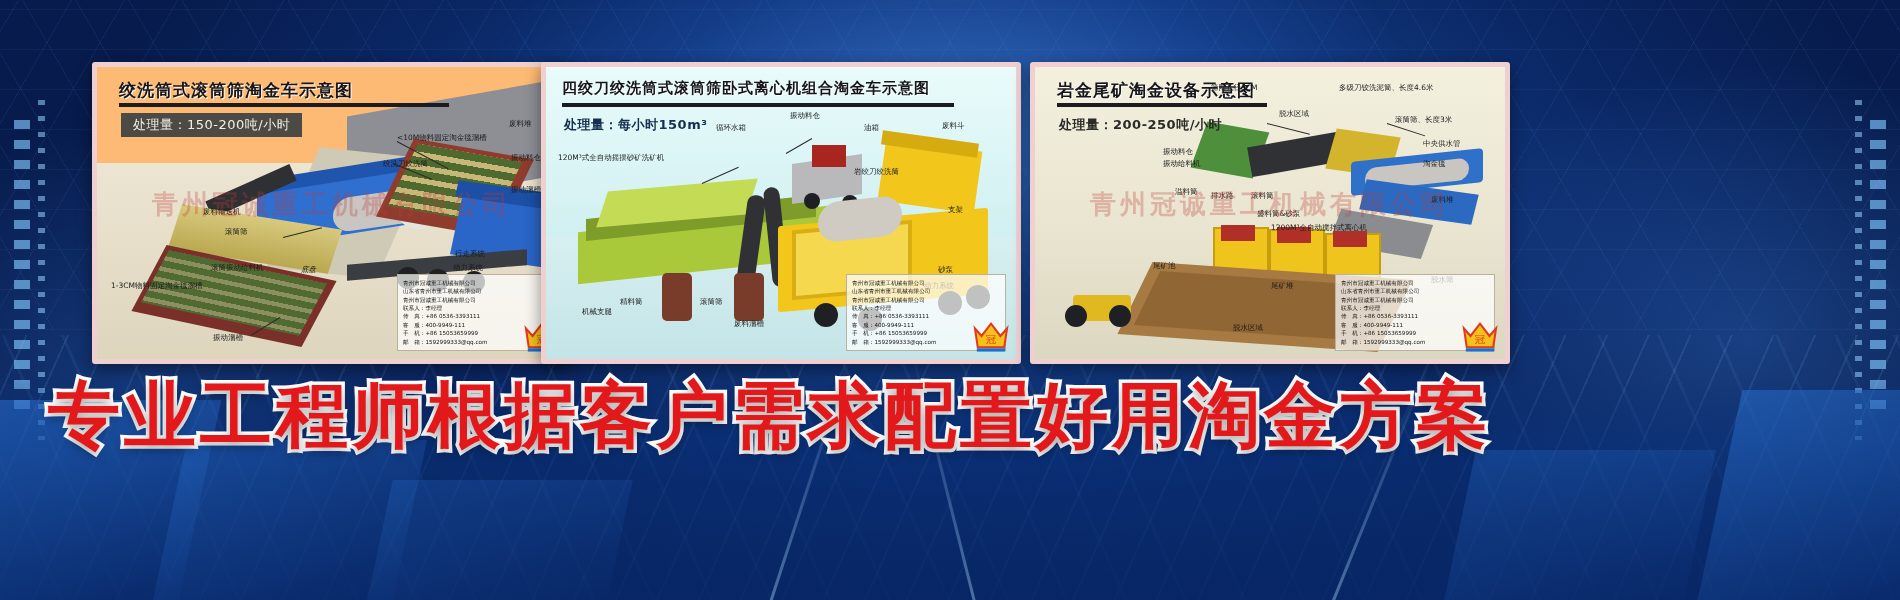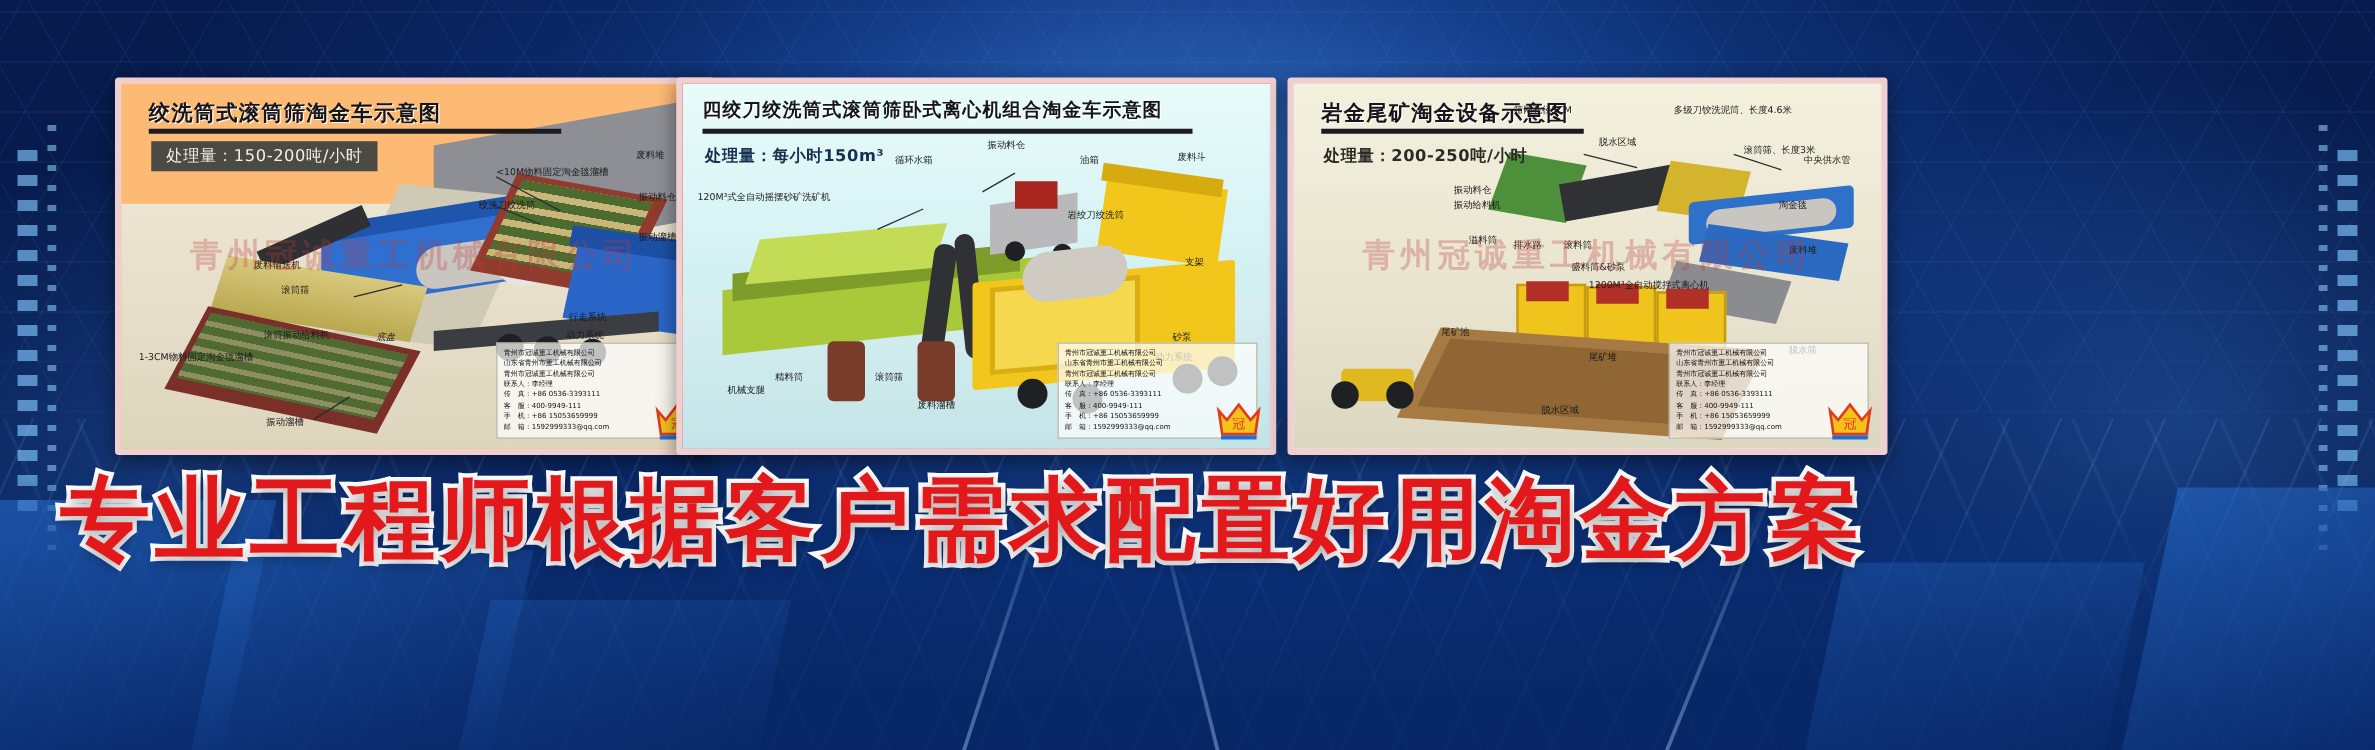--- a/index.html
+++ b/index.html
@@ -310,21 +310,21 @@
       </div>
 
       <div class="ptitle">岩金尾矿淘金设备示意图</div>
       <div class="trule"></div>
       <div class="cap">处理量：200-250吨/小时</div>
 
       <span class="lbl" style="left:176px;top:16px;">筛网孔径3CM</span>
       <span class="lbl" style="left:304px;top:16px;">多级刀铰洗泥筒、长度4.6米</span>
       <span class="lbl" style="left:244px;top:42px;">脱水区域</span>
       <span class="lbl" style="left:360px;top:48px;">滚筒筛、长度3米</span>
-      <span class="lbl" style="left:388px;top:56px;margin-left:20px;">中央供水管</span>
+      <span class="lbl" style="left:388px;top:72px;">中央供水管</span>
       <span class="lbl" style="left:128px;top:80px;">振动料仓</span>
       <span class="lbl" style="left:128px;top:92px;">振动给料机</span>
       <span class="lbl" style="left:388px;top:92px;">淘金毯</span>
       <span class="lbl" style="left:140px;top:120px;">溢料筒</span>
       <span class="lbl" style="left:216px;top:124px;">滚料筒</span>
       <span class="lbl" style="left:396px;top:208px;">脱水筛</span>
       <span class="lbl" style="left:176px;top:124px;">排水路</span>
       <span class="lbl" style="left:396px;top:128px;">废料堆</span>
       <span class="lbl" style="left:222px;top:142px;">盛料筒&amp;砂泵</span>
       <span class="lbl" style="left:236px;top:156px;">1200M³全自动搅拌式离心机</span>

